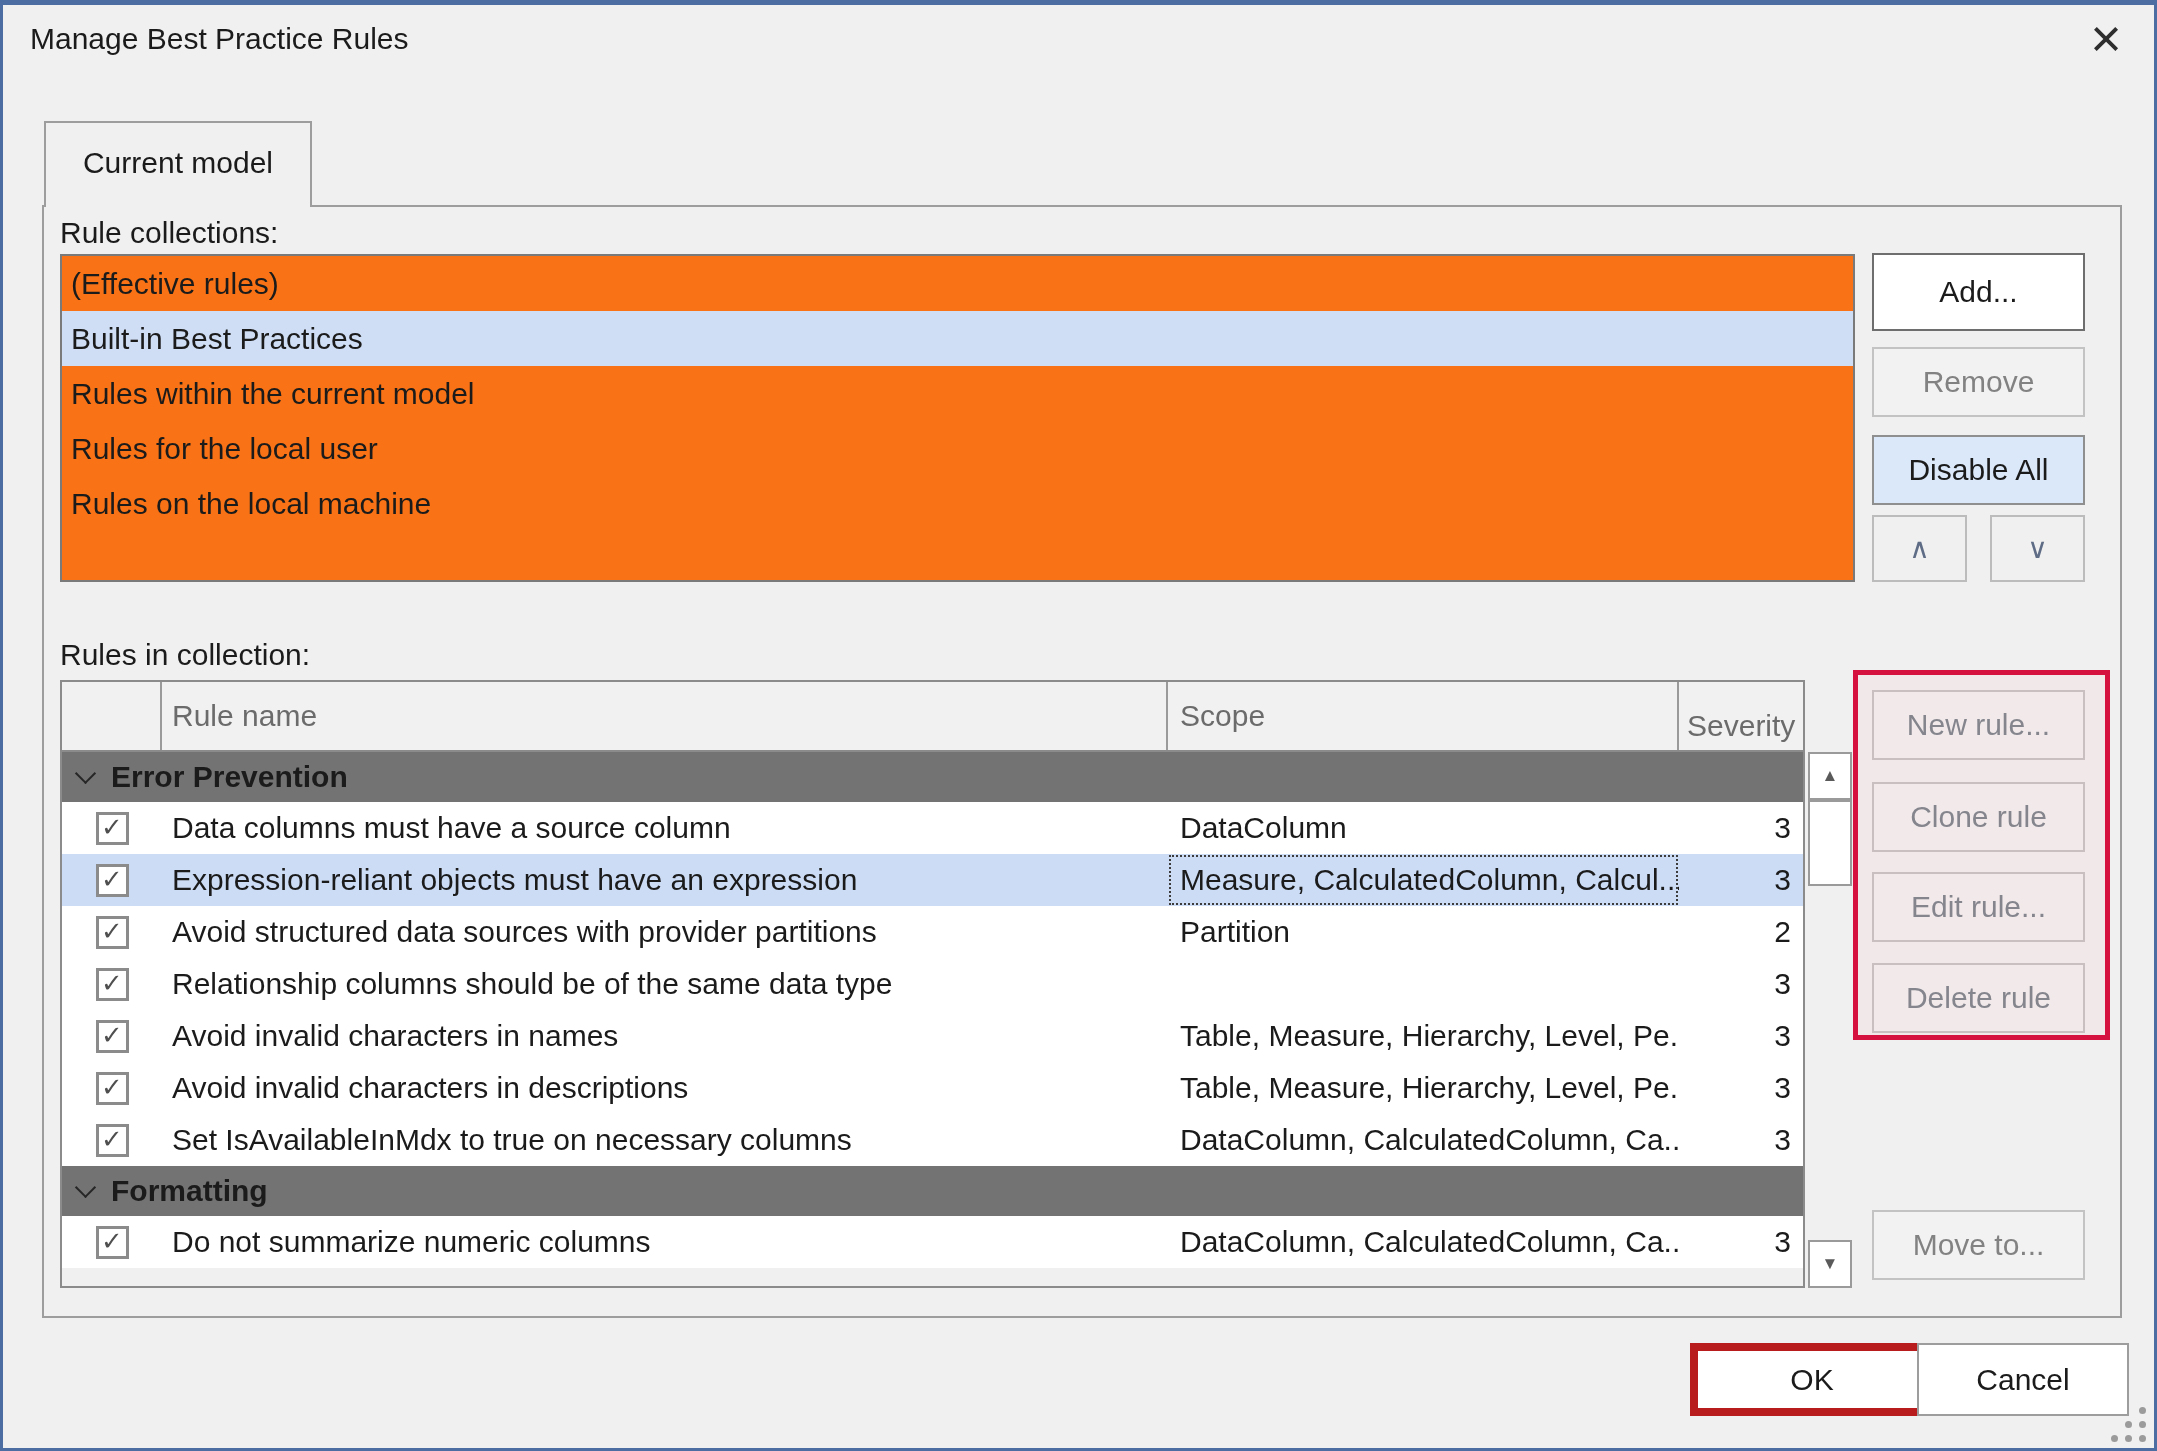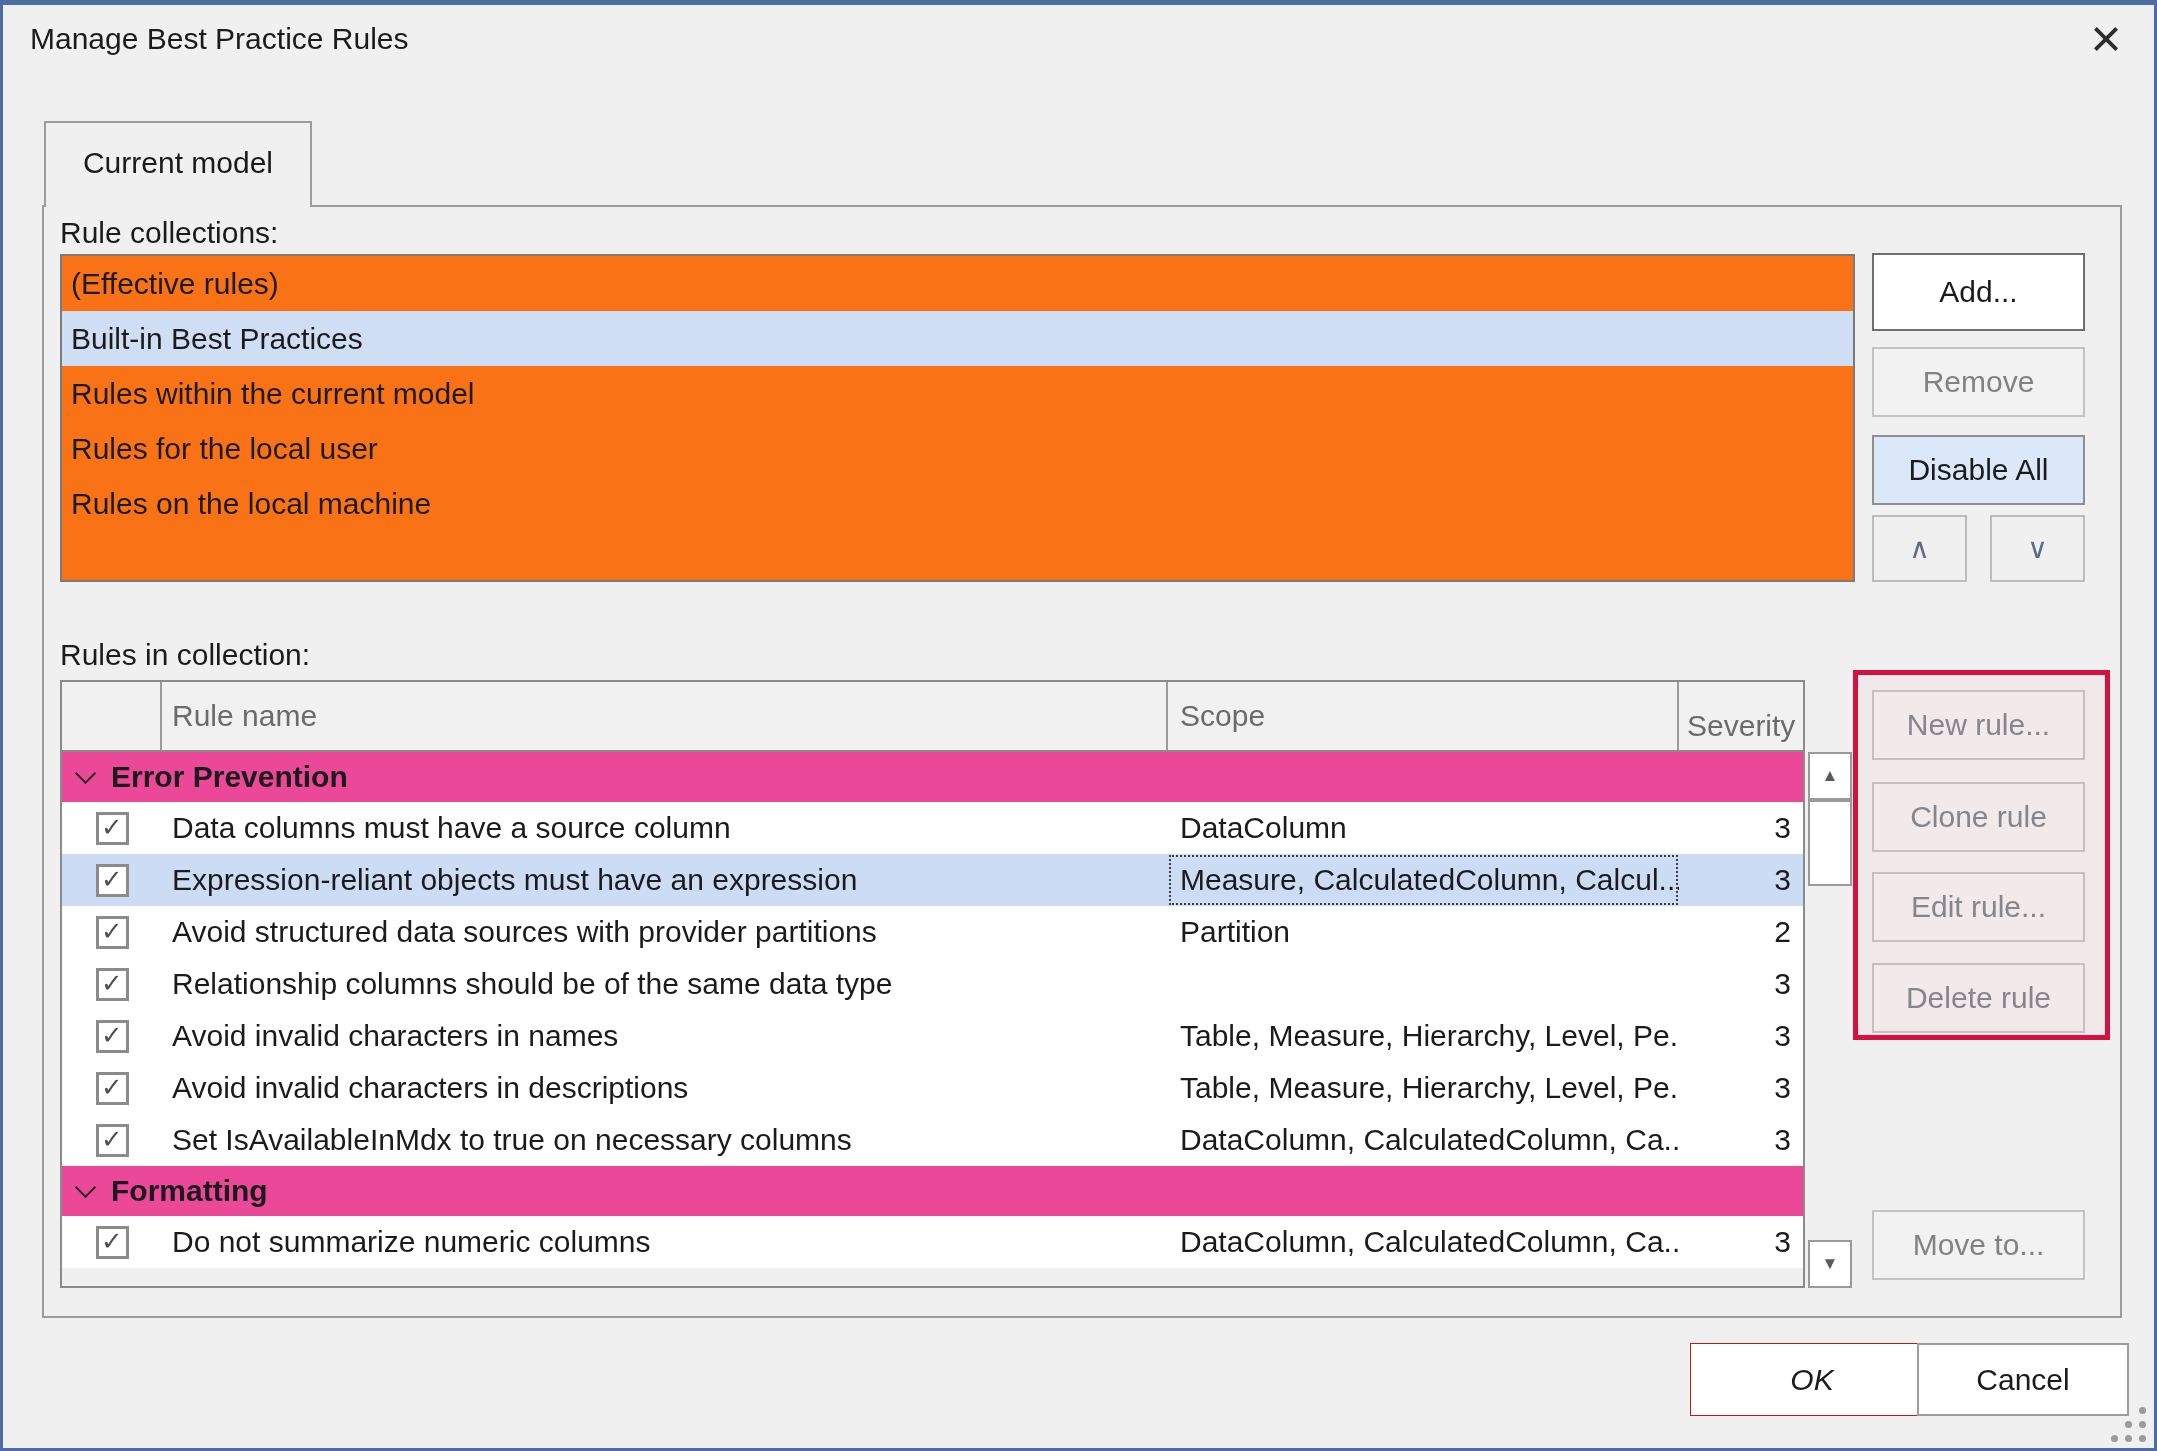--- a/index.html
+++ b/index.html
@@ -45,21 +45,21 @@
           border:2px solid #8b8b8b; background:#f0f0f0; box-sizing:border-box; overflow:hidden; z-index:3; }
   .ghead { display:flex; height:70px; background:#f1f1f1; border-bottom:2px solid #8b8b8b;
            box-sizing:border-box; color:#6b6b6b; font-size:30px; }
   .hcell { box-sizing:border-box; border-right:2px solid #9a9a9a; display:flex; align-items:center; }
   .h-check { width:100px; }
   .h-name  { width:1006px; padding-left:10px; }
   .h-scope { width:511px;  padding-left:12px; }
   .h-sev   { flex:1; padding-left:8px; border-right:none;margin-top:19px; }
 
   .grow { display:flex; height:52px; background:#fff; align-items:center; font-size:30px; }
-  .grow.group { height:50px; background:#ec4899; padding-left:16px; gap:18px; font-weight:bold; }
+  .grow.group { height:50px; background:#737373; padding-left:16px; gap:18px; font-weight:bold; }
   .chev { width:13px; height:13px; border-right:2.5px solid #262626; border-bottom:2.5px solid #262626;
           transform:rotate(45deg); margin-bottom:8px; flex:none; }
   .c-check { width:100px; display:flex; justify-content:center; flex:none; }
   .c-name  { width:1006px; padding-left:10px; box-sizing:border-box; white-space:nowrap; overflow:hidden; flex:none; }
   .c-scope { width:511px; padding-left:12px; box-sizing:border-box; white-space:nowrap; overflow:hidden;
              height:100%; display:flex; align-items:center; flex:none; }
   .c-sev   { flex:1; text-align:right; padding-right:12px; box-sizing:border-box; }
   .grow.row.sel { background:#ccdcf5; }
   .c-scope.focus { outline:2px dotted #3c3c3c; outline-offset:-3px; }
   .cb { width:33px; height:33px; background:#fff; border:3px solid #8b8b8b; box-sizing:border-box;
@@ -78,21 +78,21 @@
             border:5px solid #d5123f; background:#f0e8e9; box-sizing:border-box; z-index:4; }
   .rbtn { left:1872px; width:213px; height:70px; background:#f1e9ea; border-color:#c9bfc1; color:#85858d; }
   #btn-new    { top:690px; }
   #btn-clone  { top:782px; }
   #btn-edit   { top:872px; }
   #btn-delete { top:963px; }
 
   #btn-moveto { left:1872px; top:1210px; width:213px; height:70px; background:#f2f2f2;
                 border-color:#c3c3c3; color:#828282; }
 
-  #btn-ok     { left:1690px; top:1343px; width:244px; height:73px; border:1px solid #b91c1c;font-style:italic; }
+  #btn-ok     { left:1690px; top:1343px; width:244px; height:73px; border:8px solid #b91c1c; }
   #btn-cancel { left:1917px; top:1343px; width:212px; height:73px; }
 
   #grip { position:absolute; right:10px; bottom:8px; width:38px; height:38px; z-index:61; }
   #grip span { position:absolute; width:7px; height:7px; border-radius:50%; background:#9b9b9b; }
   #grip .d1 { left:30px; top:2px; }  #grip .d2 { left:16px; top:16px; } #grip .d3 { left:30px; top:16px; }
   #grip .d4 { left:2px;  top:30px; } #grip .d5 { left:16px; top:30px; } #grip .d6 { left:30px; top:30px; }
 </style>
 </head>
 <body>
 

